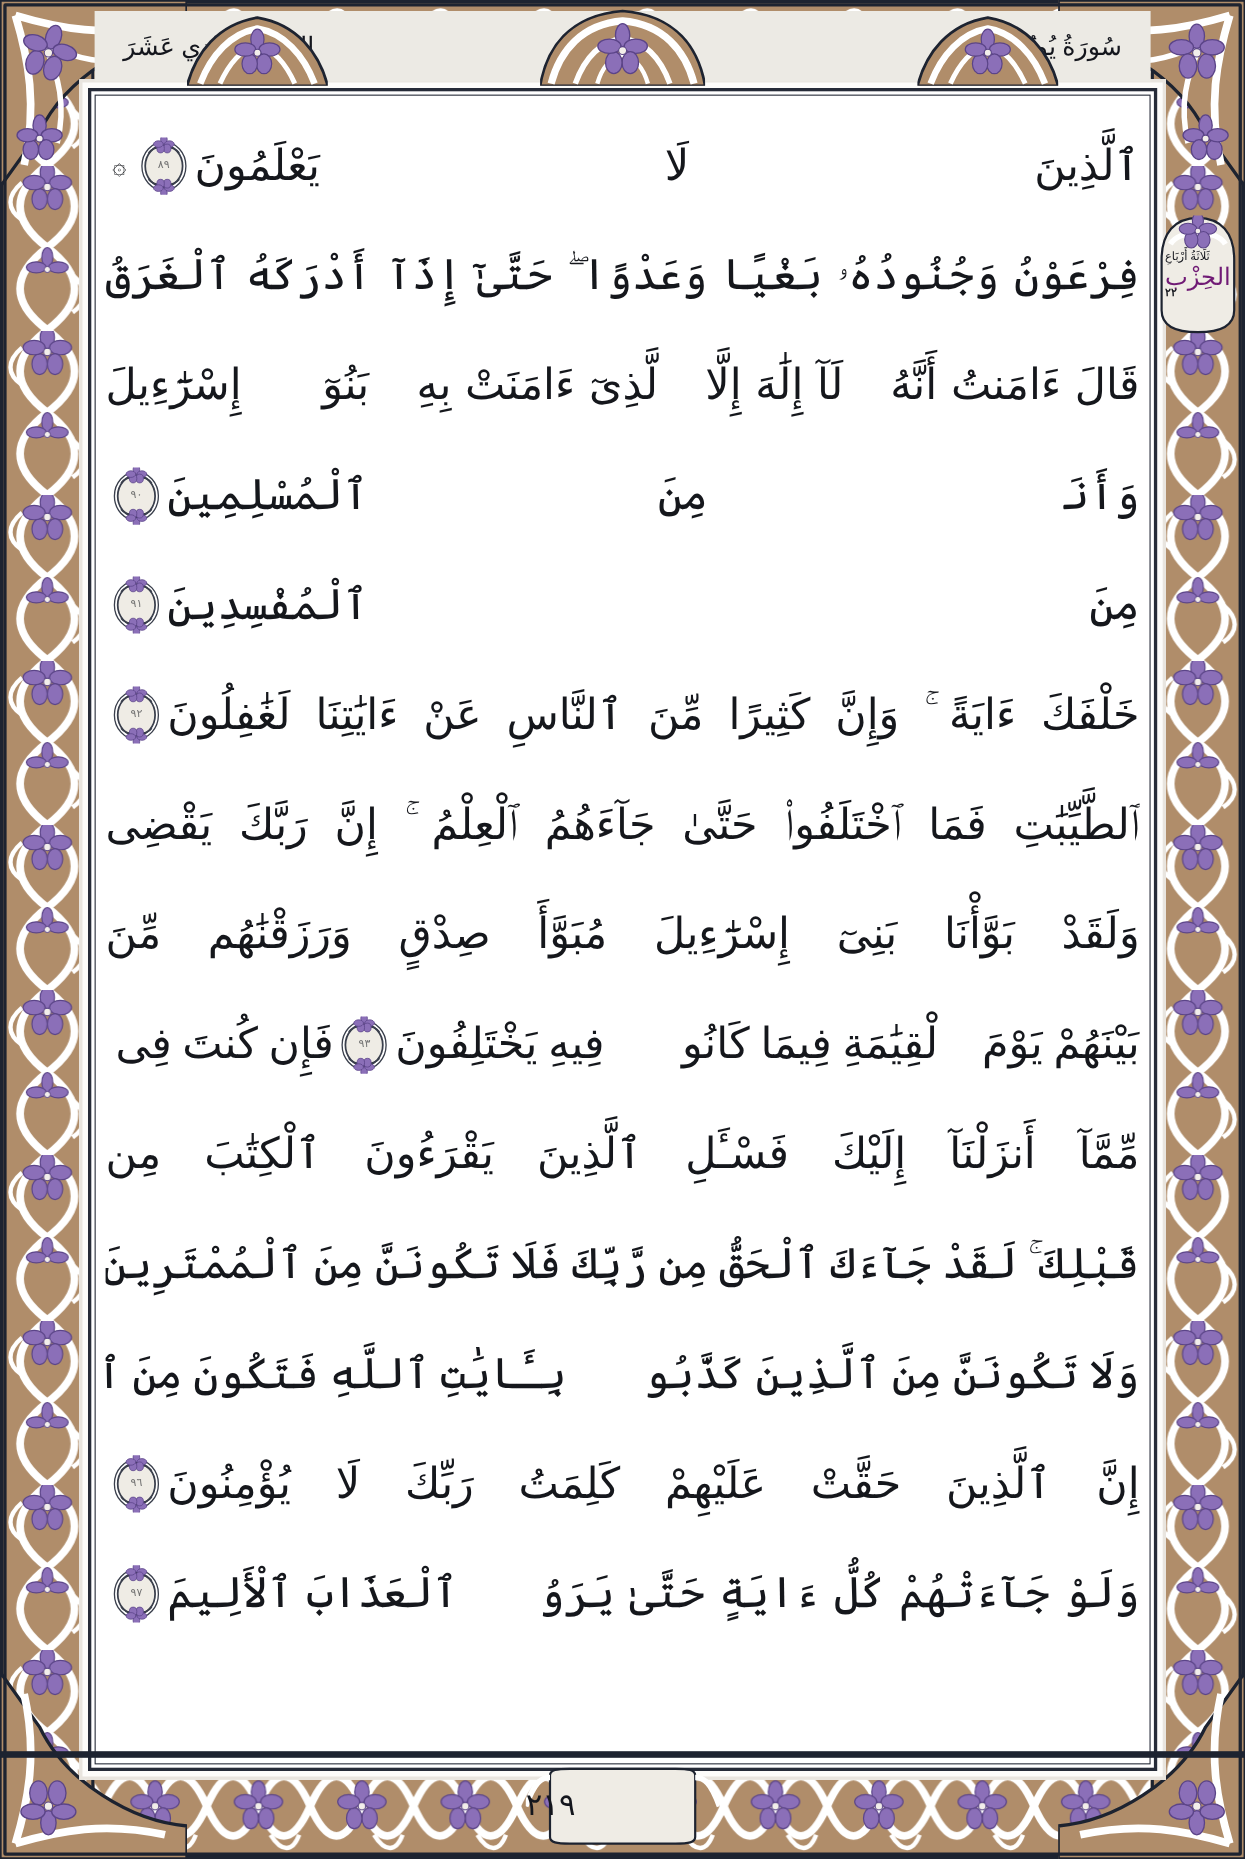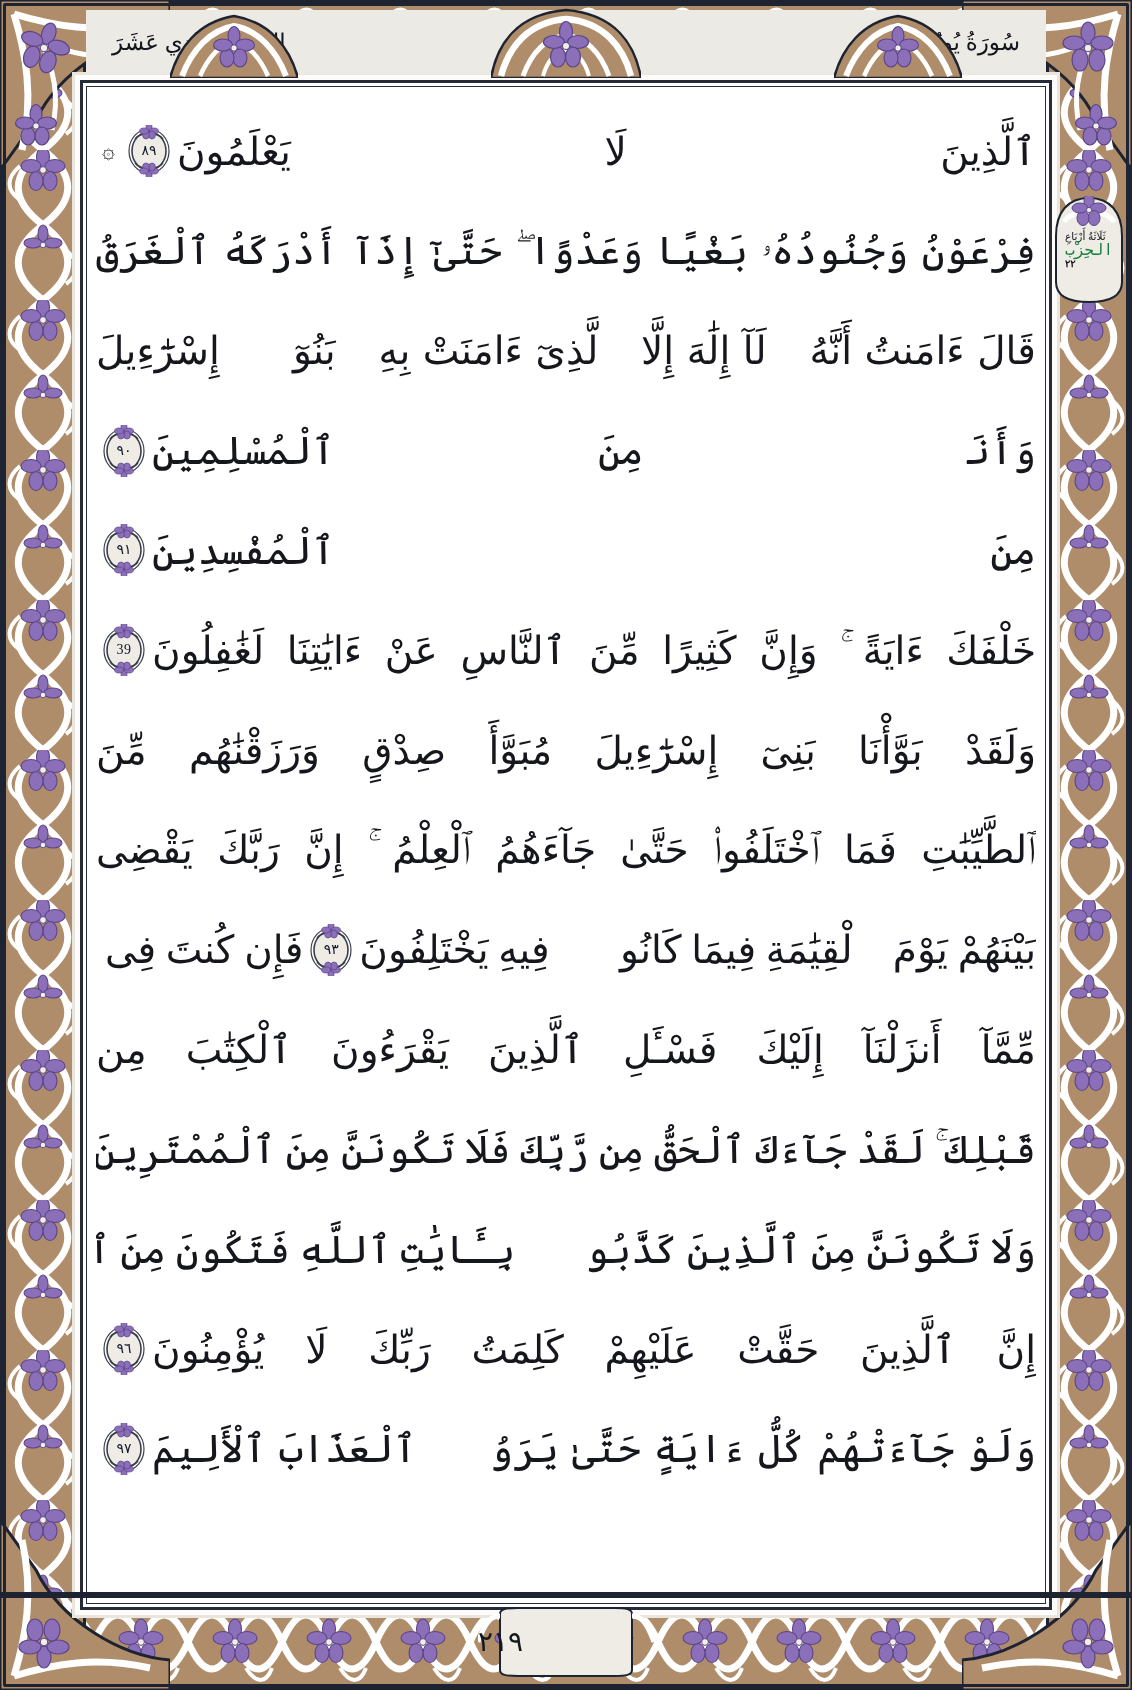--- a/index.html
+++ b/index.html
@@ -145,21 +145,21 @@
     inset: 0;
   }
   .hizb-labels {
     position: relative;
     z-index: 2;
     text-align: left;
     line-height: 1.05;
     direction: rtl;
   }
   .hizb-top   { font-size: 10.5px; color: #14161d; display: block; }
-  .hizb-word  { font-size: 16px;  color: #15803d; display: block; margin-top: 1px; font-family: Liberation Mono, monospace; }
+  .hizb-word  { font-size: 22px;  color: #701a75; display: block; margin-top: 1px; }
   .hizb-num   { font-size: 10px;  color: #14161d; display: block; margin-top: -1px; font-weight: bold; }
 
   
   .text-block {
     position: absolute;
     left: 96px;
     top: 96px;
     width: 940px;
     height: 1400px;
     display: flex;
@@ -208,22 +208,22 @@
   }
   .ayah-mark svg {
     position: absolute;
     inset: 0;
     width: 100%;
     height: 100%;
   }
   .ayah-mark .num {
     position: relative;
     z-index: 2;
-    font-size: 14px;
-    color: #0f172a;
+    font-size: 10px;
+    color: #737373;
     font-family: "Liberation Serif", "DejaVu Serif", serif;
     line-height: 1;
     direction: rtl;
   }
 
   
   .pause-star {
     display: inline-block;
     font-size: 22px;
     color: #15171c;
@@ -684,28 +684,28 @@
     <g transform="translate(23,47)">
       <g fill="#8b6fb8" stroke="#5b4488" stroke-width="0.7">
         <ellipse cx="0" cy="3.2" rx="3" ry="4.4"></ellipse>
         <ellipse cx="5" cy="-1" rx="4.4" ry="3"></ellipse>
         <ellipse cx="3" cy="-5" rx="3.4" ry="4"></ellipse>
         <ellipse cx="-3" cy="-5" rx="3.4" ry="4"></ellipse>
         <ellipse cx="-5" cy="-1" rx="4.4" ry="3"></ellipse>
       </g>
     </g>
   </svg>
-          <span class="num">39</span>
+          <span class="num">٩٢</span>
         </span>
       </div>
       <div class="ayah-line">
+        <span class="seg stretch">ٱلطَّيِّبَٰتِ فَمَا ٱخْتَلَفُوا۟ حَتَّىٰ جَآءَهُمُ ٱلْعِلْمُ ۚ إِنَّ رَبَّكَ يَقْضِى</span>
+      </div>
+      <div class="ayah-line">
         <span class="seg stretch">وَلَقَدْ بَوَّأْنَا بَنِىٓ إِسْرَٰٓءِيلَ مُبَوَّأَ صِدْقٍ وَرَزَقْنَٰهُم مِّنَ</span>
-      </div>
-      <div class="ayah-line">
-        <span class="seg stretch">ٱلطَّيِّبَٰتِ فَمَا ٱخْتَلَفُوا۟ حَتَّىٰ جَآءَهُمُ ٱلْعِلْمُ ۚ إِنَّ رَبَّكَ يَقْضِى</span>
       </div>
       <div class="ayah-line">
         <span class="seg stretch">بَيْنَهُمْ يَوْمَ ٱلْقِيَٰمَةِ فِيمَا كَانُوا۟ فِيهِ يَخْتَلِفُونَ</span>
         <span class="ayah-mark">
   <svg viewBox="0 0 46 52">
     <ellipse cx="23" cy="26" rx="17" ry="19" fill="#efece5" stroke="#3a3f4c" stroke-width="1.6"></ellipse>
     <ellipse cx="23" cy="26" rx="20" ry="22" fill="none" stroke="#3a3f4c" stroke-width="1.2"></ellipse>
     <path d="M9,14 C14,7 32,7 37,14" fill="none" stroke="#3a3f4c" stroke-width="1.4"></path>
     <path d="M9,38 C14,45 32,45 37,38" fill="none" stroke="#3a3f4c" stroke-width="1.4"></path>
     <g transform="translate(23,5)">

